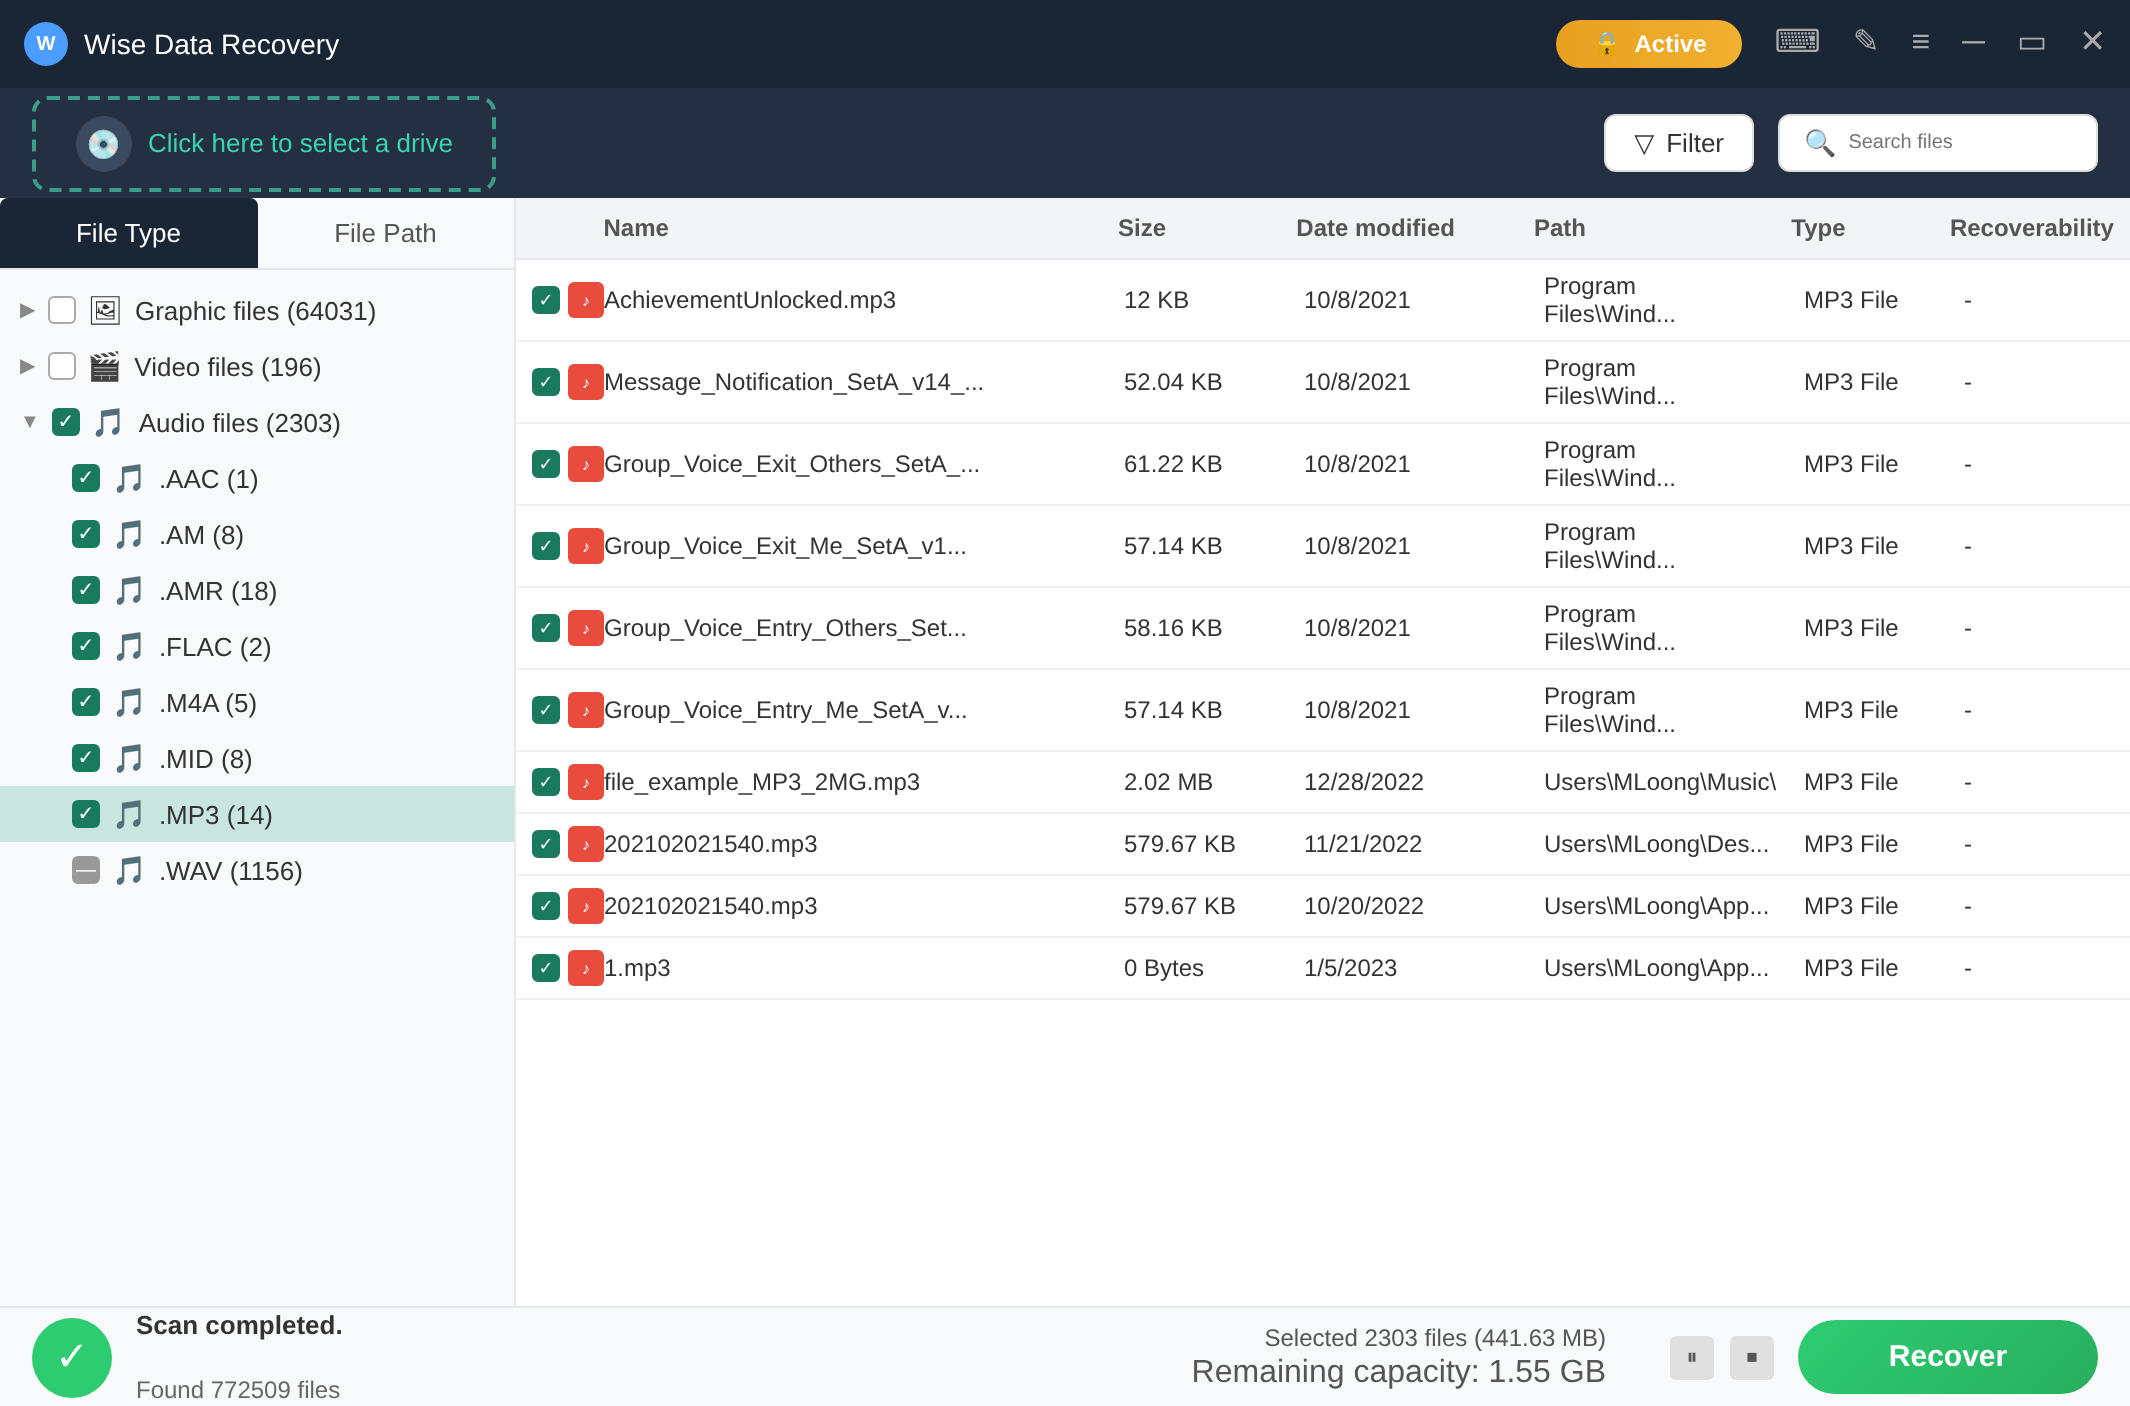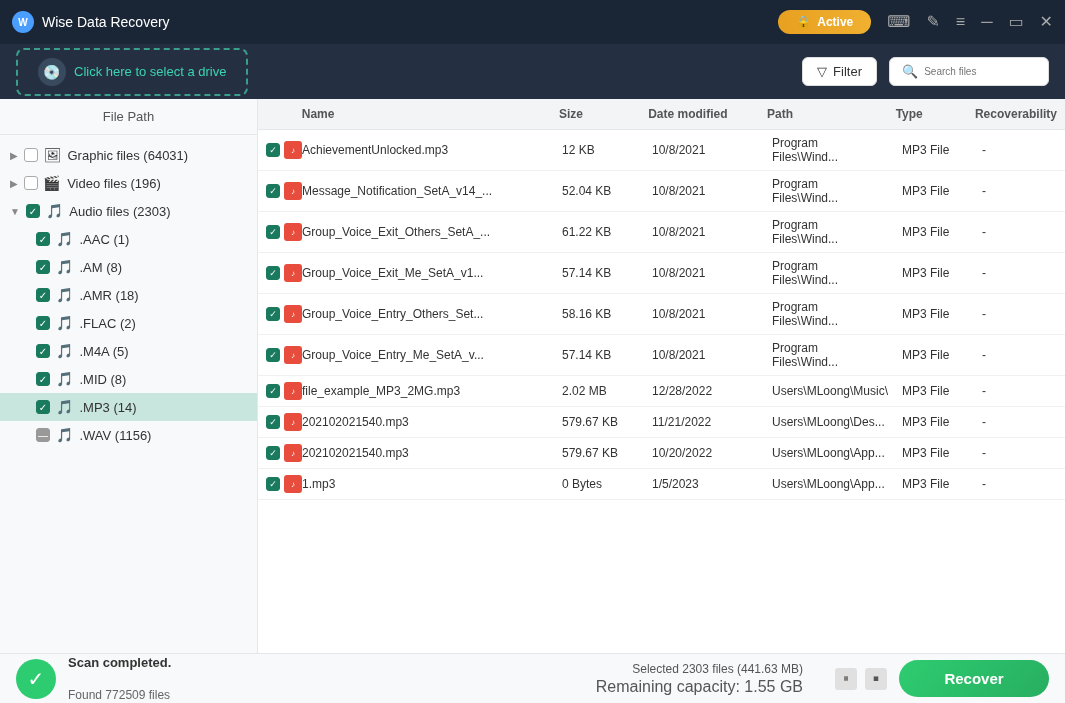--- a/index.html
+++ b/index.html
@@ -350,20 +350,21 @@
   <div class="search-box">
     <span>🔍</span>
     <input type="text" placeholder="Search files" style="">
   </div>
 </div>
 
 <div class="main">
 
   <div class="sidebar">
     <div class="sidebar-tabs">
+      <button class="sidebar-tab active">File Type</button>
       <button class="sidebar-tab">File Path</button>
     </div>
     <div class="sidebar-tree">
 
       <div class="tree-item">
         <span class="tree-chevron">▶</span>
         <div class="checkbox"></div>
         <span class="tree-icon">🖼</span>
         <span>Graphic files (64031)</span>
       </div>

